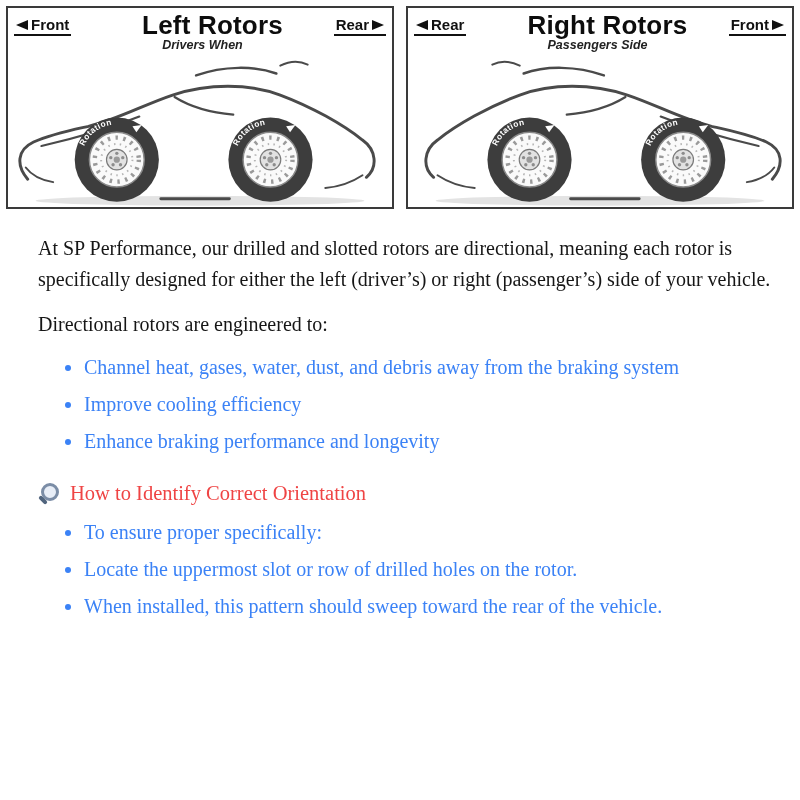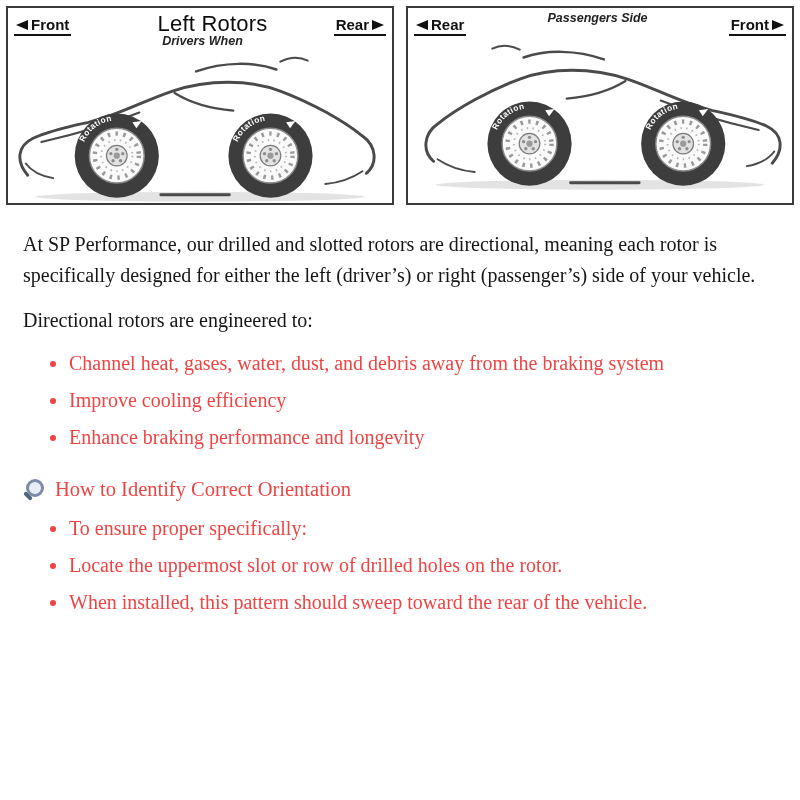--- a/index.html
+++ b/index.html
@@ -20,31 +20,31 @@
     font-family:"Liberation Sans", sans-serif;
   }
   .dir {
     display:inline-flex; align-items:center; gap:3px;
     border-bottom:2px solid #111; padding:1px 2px 1px 2px; margin-top:3px;
     font-weight:bold; font-size:15px; color:#111;
   }
   .arrow-w { width:0;height:0;border-top:5px solid transparent;border-bottom:5px solid transparent;border-right:12px solid #111; }
   .arrow-e { width:0;height:0;border-top:5px solid transparent;border-bottom:5px solid transparent;border-left:12px solid #111; }
   .panel-titlewrap { text-align:center; line-height:1.05; }
-  .panel-title { font-size:22px; font-weight:normal; color:#0d0d0d; letter-spacing:.2px;margin-left:20px; }
+  .panel-title { font-size:26px; font-weight:bold; color:#0d0d0d; letter-spacing:.2px;margin-left:20px; }
   .panel-sub { font-size:12.5px; font-weight:bold; font-style:italic; color:#222; }
   .car { display:block; width:100%; height:auto; margin-top:-2px; }
 
   
-  .copy { padding:10px 26px 0 23px; }
+  .copy { padding:10px 26px 0 38px; }
   .para { font-size:20px; line-height:1.55; margin:14px 0 0 0; }
   .h-section { font-size:20.5px; font-weight:bold; margin:26px 0 0 0; display:flex; align-items:center; }
   .h-section.light { font-weight:normal; color:#ef4444; }
   ul.blist { margin:12px 0 0 0; padding-left:46px; }
-  ul.blist li { font-size:20px; line-height:1.5; margin-bottom:7px; color:#ef4444; }
+  ul.blist li { font-size:20px; line-height:1.5; margin-bottom:7px; color:#3b82f6; }
 
   
   .icon-check {
     position:relative; display:inline-block; width:21px; height:21px;
     background:#3cae3c; border-radius:4px; margin-right:10px; flex:0 0 auto;
   }
   .icon-check::after {
     content:""; position:absolute; left:7px; top:3px; width:5px; height:11px;
     border:solid #fff; border-width:0 3px 3px 0; transform:rotate(40deg);
   }
@@ -129,20 +129,21 @@
     </svg>
   </div>
 
   <div class="panel">
     <div class="panel-head">
       <span class="dir">
         <span class="arrow-w"></span>
         <span>Rear</span>
       </span>
       <span class="panel-titlewrap">
+        <div class="panel-title">Right Rotors</div>
         <div class="panel-sub">Passengers Side</div>
       </span>
       <span class="dir">
         <span>Front</span>
         <span class="arrow-e"></span>
       </span>
     </div>
     <svg class="car" viewBox="0 0 380 160" aria-hidden="true">
       <ellipse cx="190" cy="154" rx="168" ry="5" fill="#e3e3e3"></ellipse>
       <g transform="translate(380 0) scale(-1 1)">

